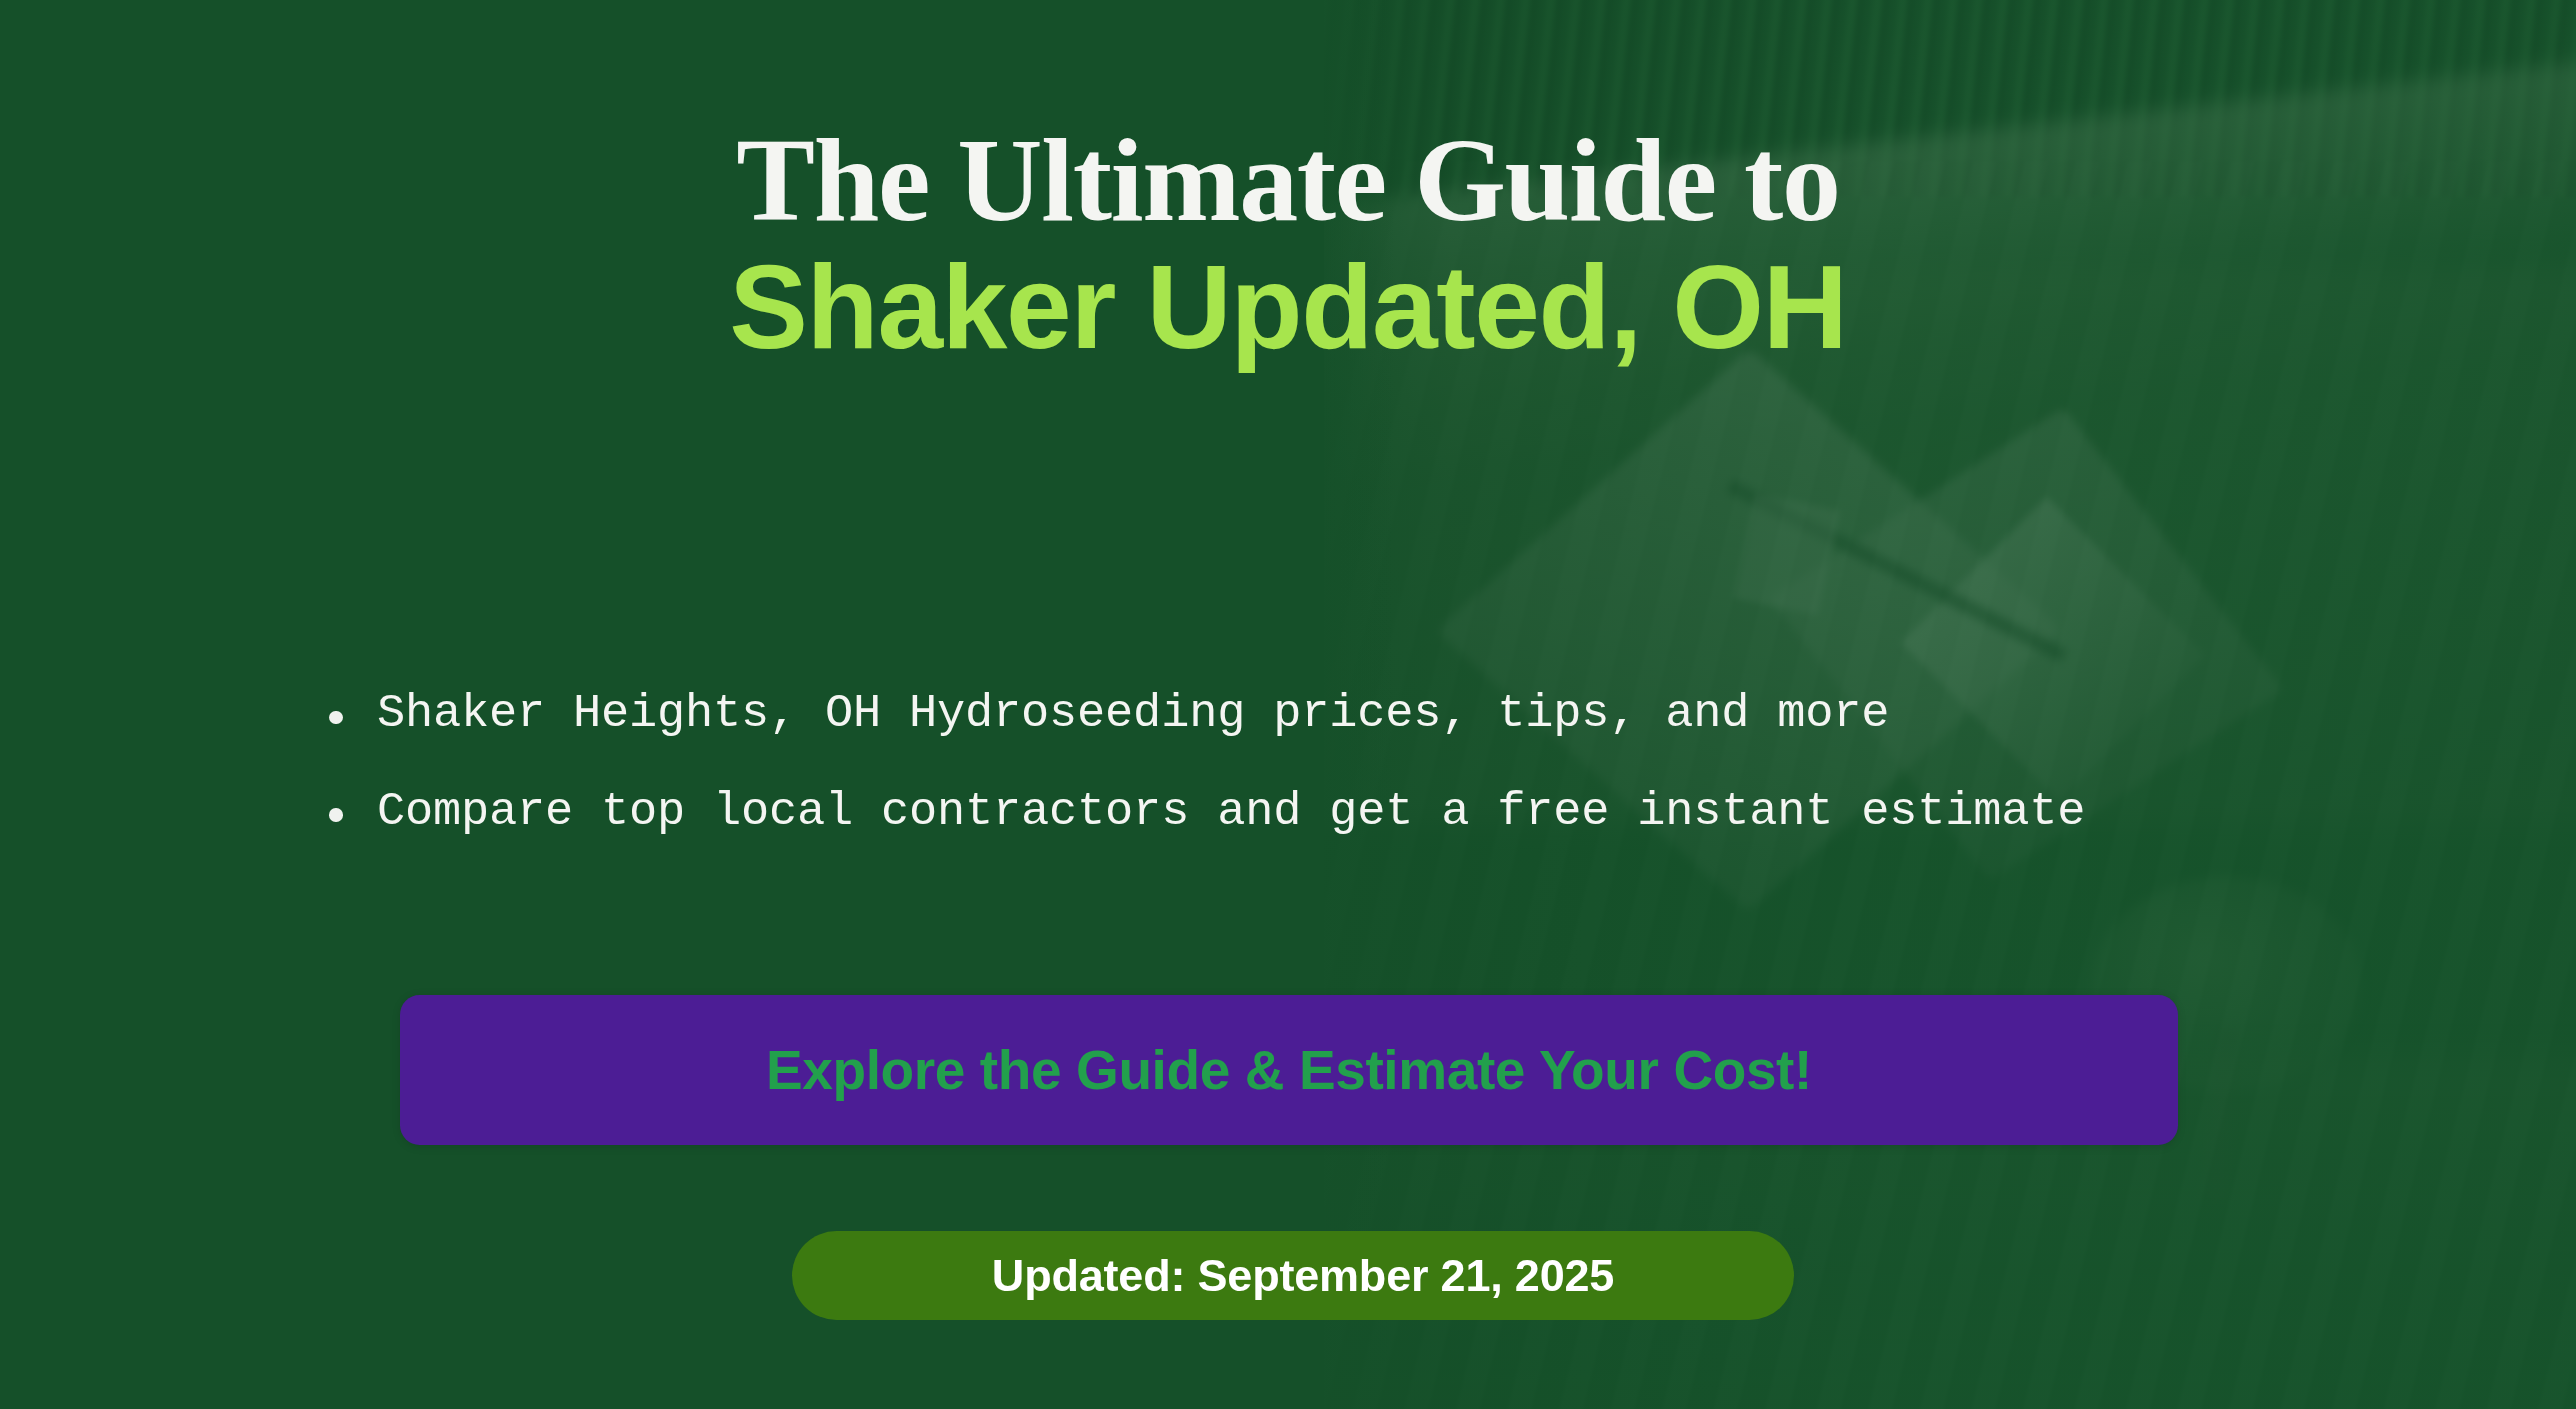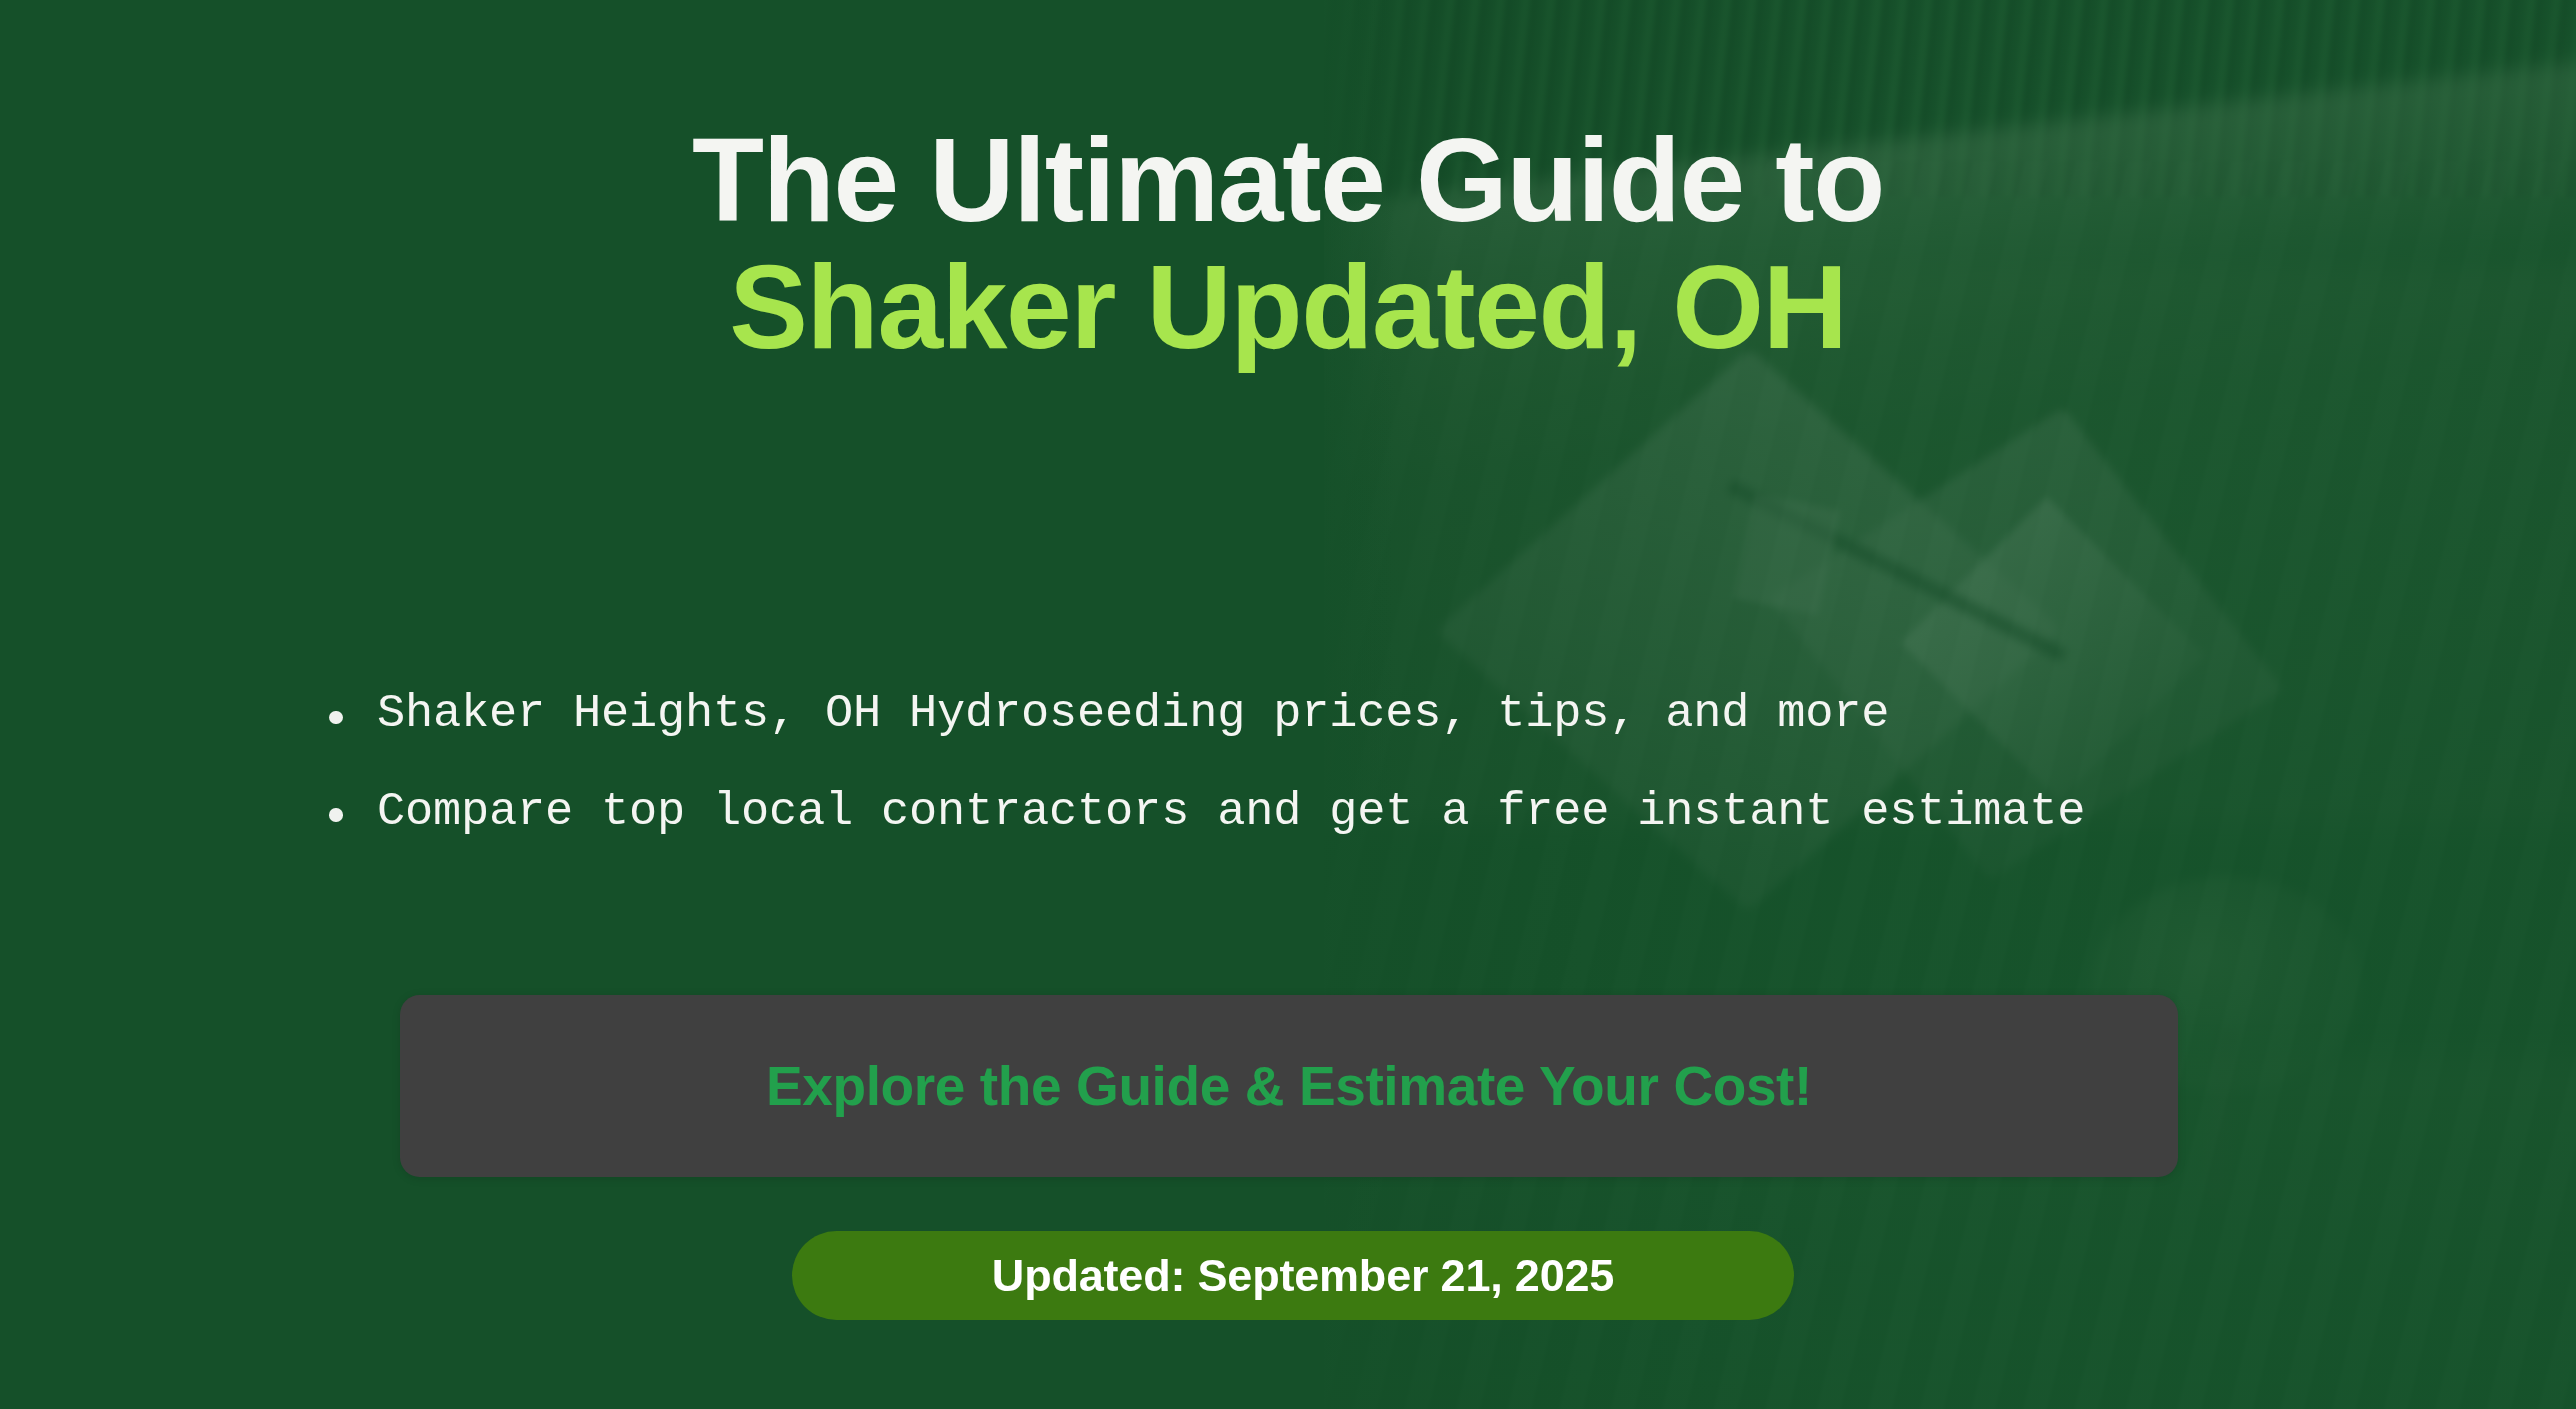--- a/index.html
+++ b/index.html
@@ -158,21 +158,21 @@
     position: absolute;
     left: 0; right: 0;
     top: 38px;
     text-align: center;
     font-size: 118px;
     font-weight: 700;
     line-height: 1.08;
     letter-spacing: -1.3px;
     padding: 0 188px;
   }
-  .hl-white { color: #F4F5F2; display: block; }
+  .hl-white { color: #F4F5F2; display: block; font-family: Liberation Serif, serif; }
   .hl-accent { color: #A7E54D; display: block; }
 
   #bullets {
     position: absolute;
     left: 315px;
     top: 682px;
     width: 1959px;
     list-style: none;
     margin: 7px;
     padding: 0;
@@ -197,22 +197,22 @@
     height: 13.4px;
     border-radius: 50%;
     background: #F0F2EF;
   }
 
   #cta-button {
     position: absolute;
     left: 400px;
     top: 995px;
     width: 1778px;
-    height: 182px;
-    background: #404040;
+    height: 150px;
+    background: #4c1d95;
     border-radius: 19.7px;
     border: none;
     display: flex;
     align-items: center;
     justify-content: center;
     cursor: pointer;
     padding: 8px;
     box-shadow: 0 1.8px 9px rgba(0,0,0,0.12);
   }
   #cta-label {

